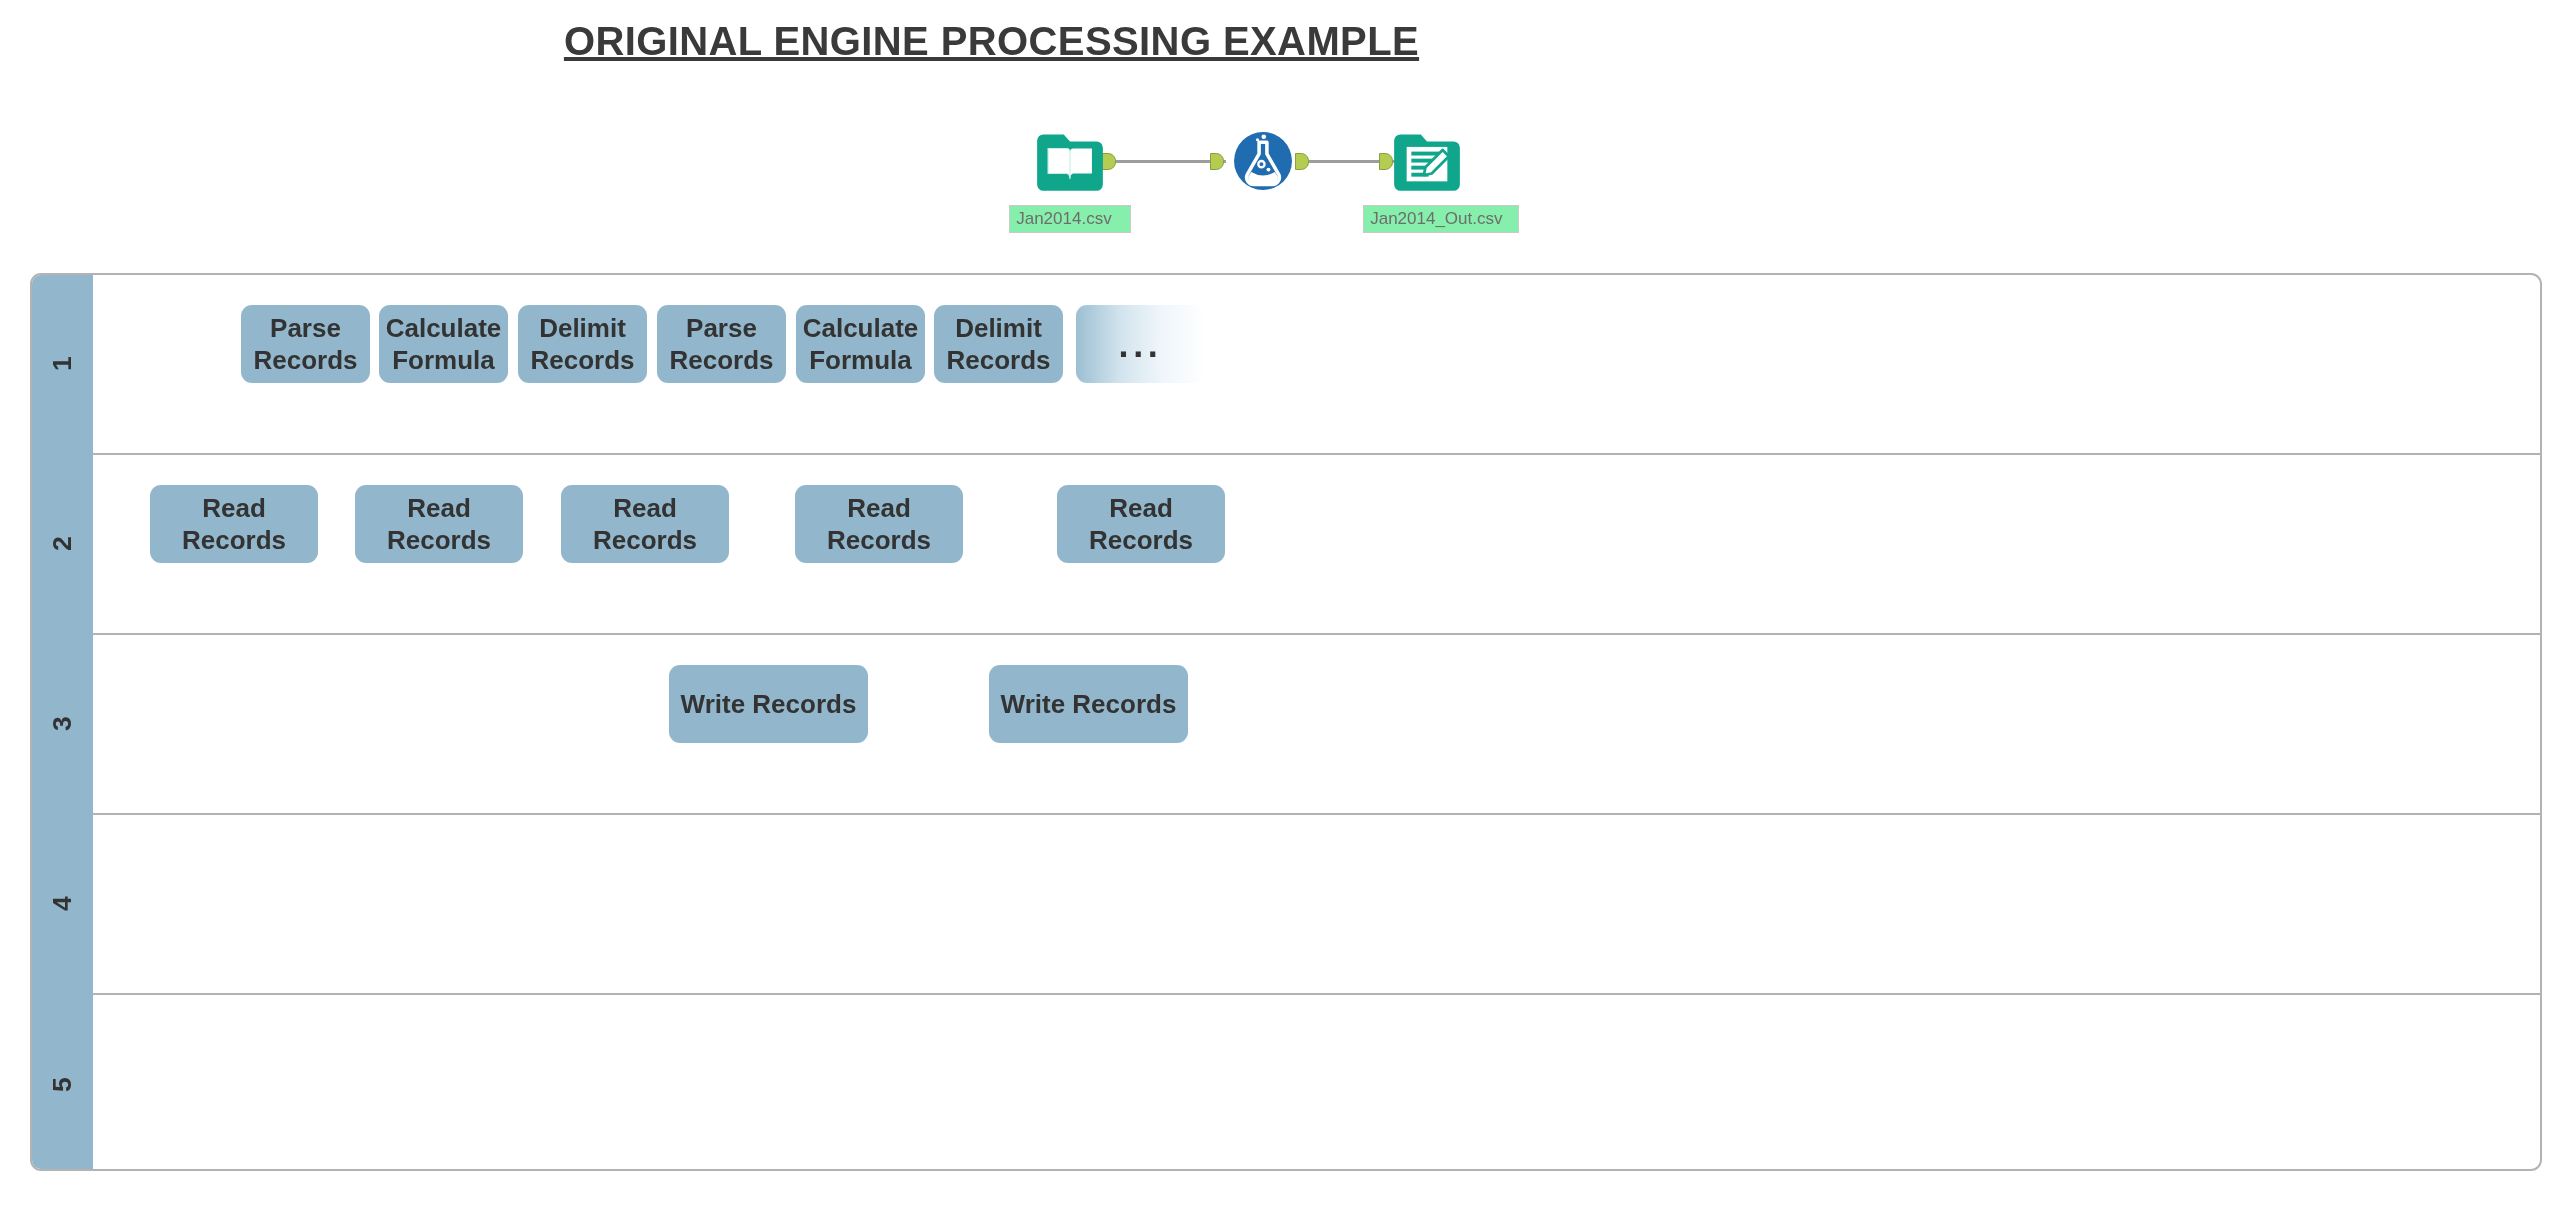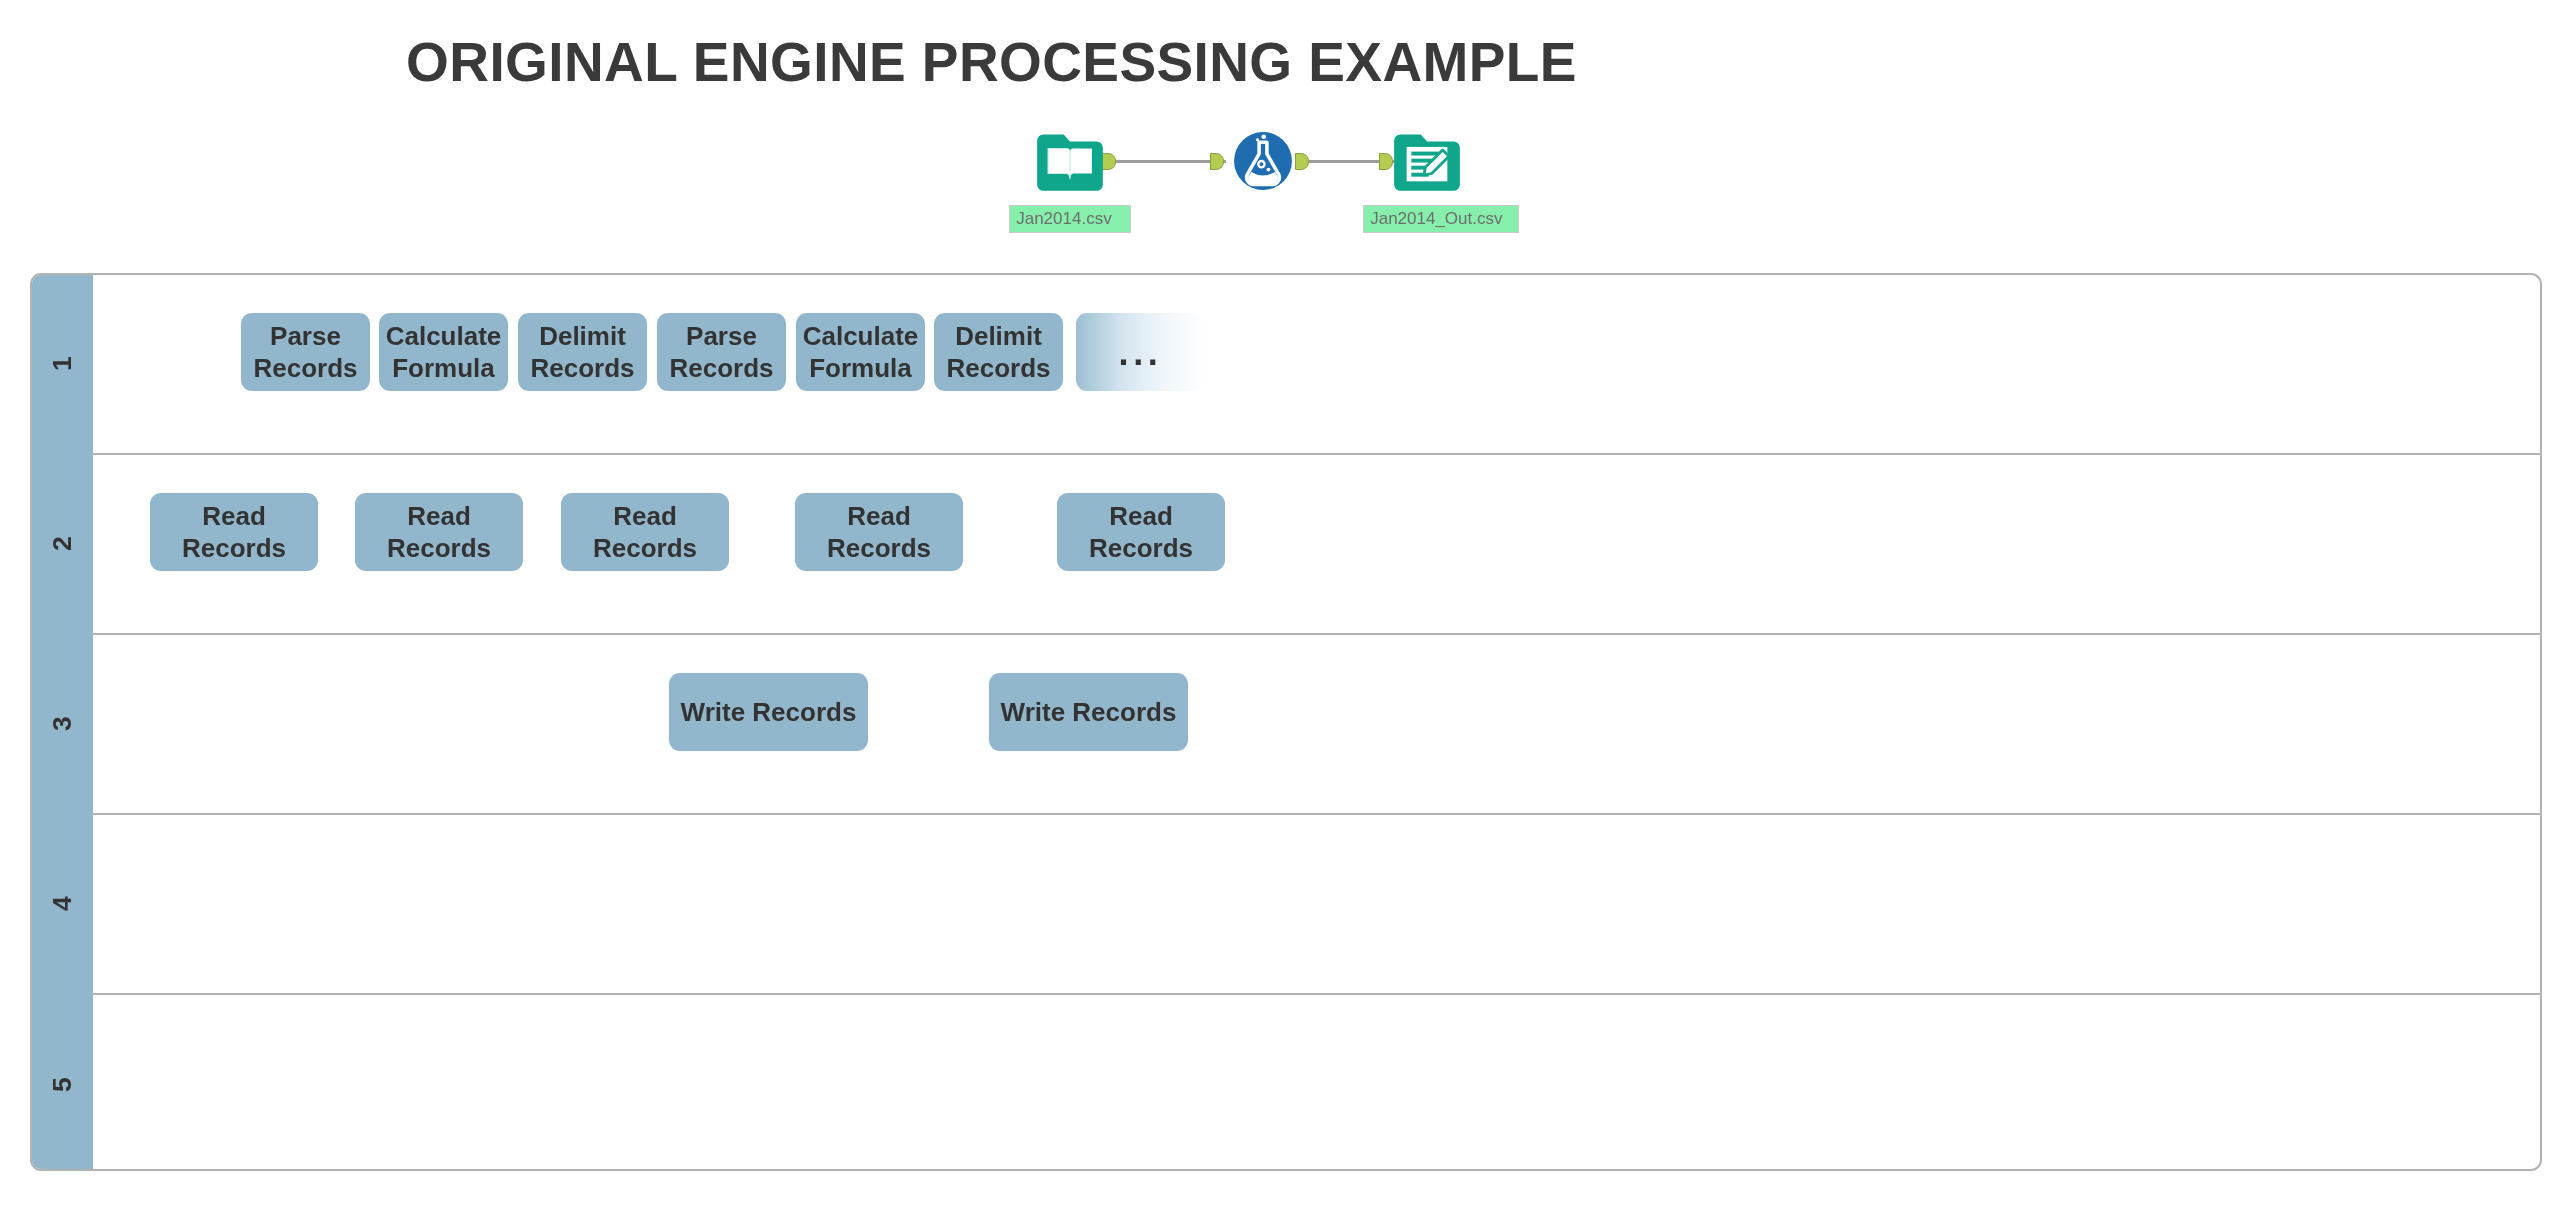--- a/index.html
+++ b/index.html
@@ -11,29 +11,30 @@
     width: 2576px;
     height: 1212px;
     font-family: "Liberation Sans", sans-serif;
     position: relative;
     overflow: hidden;
   }
 
   
   .page-title {
     position: absolute;
-    top: 30px;
+    top: 19px;
     left: 0;
     width: 1983px;
     text-align: center;
-    font-size: 55px;
+    font-size: 40px;
     font-weight: bold;
     color: #3a3a3a;
     letter-spacing: 0.4px;
     white-space: nowrap;
+    text-decoration: underline;
   }
 
   
   .workflow {
     position: absolute;
     top: 125px;
     left: 1026px;
     width: 546px;
     height: 117px;
   }
@@ -141,21 +142,20 @@
     border-radius: 11px;
     color: #333333;
     font-size: 26px;
     font-weight: bold;
     line-height: 1.25;
     text-align: center;
     display: flex;
     align-items: center;
     justify-content: center;
     white-space: pre-line;
-    margin-top: 8px;
   }
   .block.fade {
     background: linear-gradient(to right, #9cbfd2 0%, #d3e4ee 35%, #eef5fa 65%, #ffffff 100%);
     font-size: 36px;
     letter-spacing: 4.7px;
   }
 </style>
 </head>
 <body>
 

